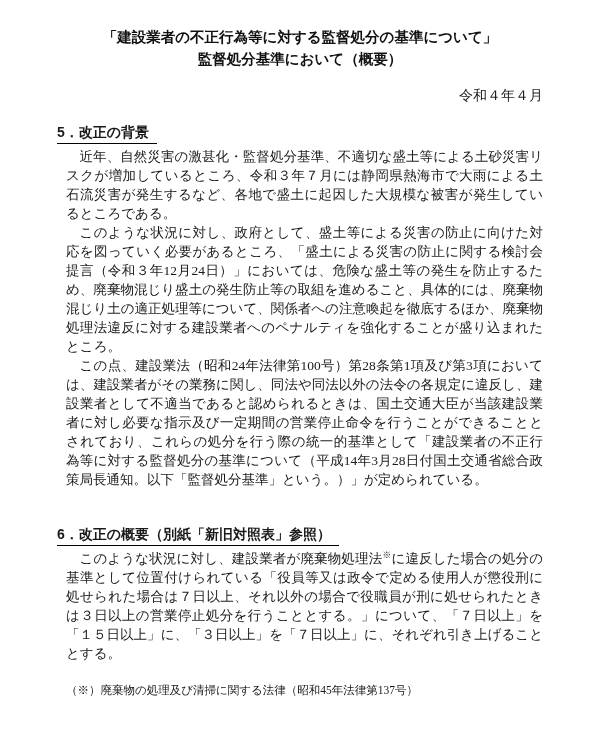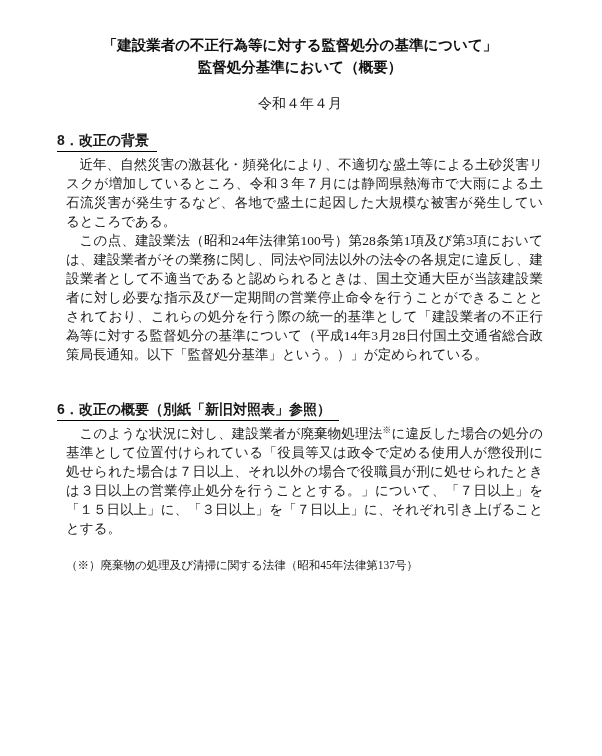--- a/index.html
+++ b/index.html
@@ -3,35 +3,35 @@
 <meta charset="utf-8">
 <style>
   * { margin: 0; padding: 0; box-sizing: border-box; }
   html, body { background: #ffffff; }
   .page {
     position: relative;
     width: 602px;
     height: 756px;
     background: #ffffff;
     color: #1a1a1a;
-    padding: 34px 59px 0 57px;
+    padding: 26px 59px 0 57px;
     overflow: hidden;
     font-family: "Liberation Serif", "DejaVu Serif", serif;
   }
   .doc-title {
     text-align: center;
     font-family: "Liberation Sans", "DejaVu Sans", sans-serif;
     font-weight: bold;
     font-size: 14.5px;
     line-height: 22px;
     color: #111;
   }
   .date-block {
     margin-top: 16px;
-    text-align: center;
+    text-align: right;
     font-size: 14px;
     line-height: 20px;
   }
   .org-line {
     letter-spacing: 5px;
     margin-right: -5px;
   }
   .section-heading {
     font-family: "Liberation Sans", "DejaVu Sans", sans-serif;
     font-weight: bold;
@@ -78,24 +78,25 @@
     <div>「建設業者の不正行為等に対する監督処分の基準について」</div>
     <div>監督処分基準において（概要）</div>
   </div>
 
   <div class="date-block">
     <div>令和４年４月</div>
   </div>
 
   <div class="sec1">
     <div class="section-heading">
-      <span class="underline">8．改正の背景</span>
+      <span class="underline">5．改正の背景</span>
     </div>
     <div class="body-text">
-      <p>近年、自然災害の激甚化・頻発化により、不適切な盛土等による土砂災害リスクが増加しているところ、令和３年７月には静岡県熱海市で大雨による土石流災害が発生するなど、各地で盛土に起因した大規模な被害が発生しているところである。</p>
+      <p>近年、自然災害の激甚化・監督処分基準、不適切な盛土等による土砂災害リスクが増加しているところ、令和３年７月には静岡県熱海市で大雨による土石流災害が発生するなど、各地で盛土に起因した大規模な被害が発生しているところである。</p>
+      <p>このような状況に対し、政府として、盛土等による災害の防止に向けた対応を図っていく必要があるところ、「盛土による災害の防止に関する検討会提言（令和３年12月24日）」においては、危険な盛土等の発生を防止するため、廃棄物混じり盛土の発生防止等の取組を進めること、具体的には、廃棄物混じり土の適正処理等について、関係者への注意喚起を徹底するほか、廃棄物処理法違反に対する建設業者へのペナルティを強化することが盛り込まれたところ。</p>
       <p>この点、建設業法（昭和24年法律第100号）第28条第1項及び第3項においては、建設業者がその業務に関し、同法や同法以外の法令の各規定に違反し、建設業者として不適当であると認められるときは、国土交通大臣が当該建設業者に対し必要な指示及び一定期間の営業停止命令を行うことができることとされており、これらの処分を行う際の統一的基準として「建設業者の不正行為等に対する監督処分の基準について（平成14年3月28日付国土交通省総合政策局長通知。以下「監督処分基準」という。）」が定められている。</p>
     </div>
   </div>
 
   <div class="sec2">
     <div class="section-heading">
       <span class="underline">6．改正の概要（別紙「新旧対照表」参照）</span>
     </div>
     <div class="body-text">
       <p><span>このような状況に対し、建設業者が廃棄物処理法</span><sup class="ref-sup">※</sup><span>に違反した場合の処分の基準として位置付けられている「役員等又は政令で定める使用人が懲役刑に処せられた場合は７日以上、それ以外の場合で役職員が刑に処せられたときは３日以上の営業停止処分を行うこととする。」について、「７日以上」を「１５日以上」に、「３日以上」を「７日以上」に、それぞれ引き上げることとする。</span></p>

